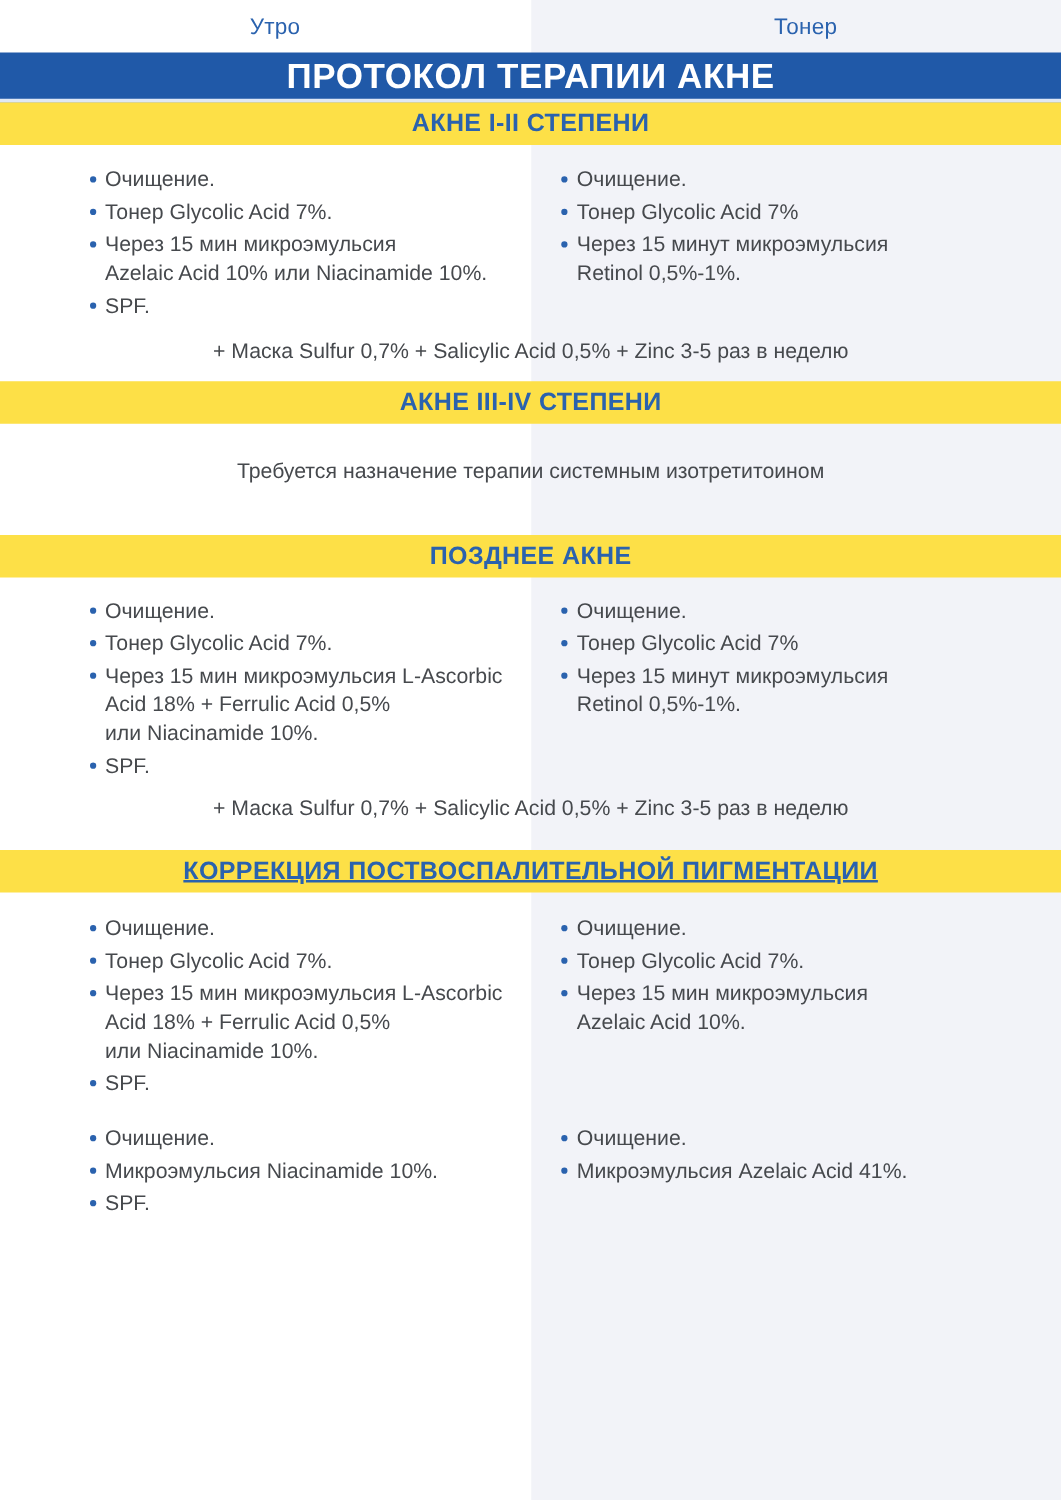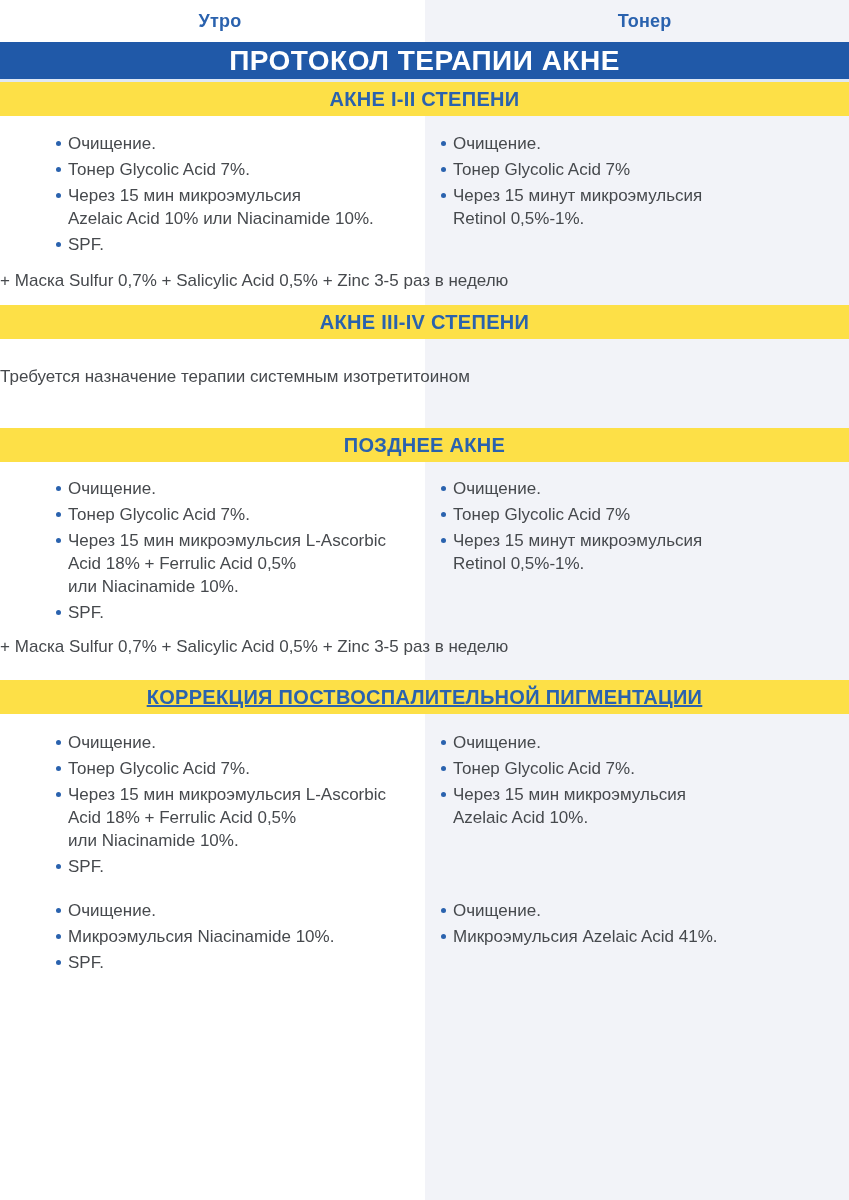--- a/index.html
+++ b/index.html
@@ -14,53 +14,53 @@
   }
   .right-col-bg {
     position:absolute; top:0; left:425px; width:424px; height:1200px;
     background:#f2f3f8;
   }
   .content { position:relative; }
 
   .header-row { display:flex; height:42px; }
   .hcell {
     width:425px; display:flex; align-items:center; justify-content:center;
-    color:#2a62ae; font-weight:bold; font-size:18px; letter-spacing:.2px;padding-left:15px;
+    color:#2a62ae; font-weight:normal; font-size:18px; letter-spacing:.2px;padding-left:15px;
   }
   .hcell.ev { width:424px; }
 
   .title-band {
     height:37px; background:#2059a8; color:#ffffff;
     display:flex; align-items:center; justify-content:center;
     font-weight:bold; font-size:28px; letter-spacing:.5px;
     border-bottom:3px solid #dfe8f4;
   }
 
   .section-band {
     height:34px; background:#fde047; color:#2a62ae;
     display:flex; align-items:center; justify-content:center;
     font-weight:bold; font-size:20px; letter-spacing:.3px;
   }
 
-  .cols { display:flex; }
+  .cols { display:flex;margin-left:16px; }
   .colL { width:425px; box-sizing:border-box; padding-left:68px; padding-right:16px; }
   .colR { width:424px; box-sizing:border-box; padding-left:28px; padding-right:16px; }
 
   ul.list { list-style:none; margin:0; padding:0; font-size:17px; line-height:23px; }
   ul.list li {
     position:relative; margin:0 0 3px 0;
     white-space:pre-line;
   }
   ul.list li::before {
     content:""; position:absolute; left:-12px; top:9px;
     width:5px; height:5px; border-radius:50%; background:#2a62ae;
   }
 
   .footer-line, .note-line {
-    text-align:left; font-size:17px; line-height:23px; color:#46494d;
+    text-align:center; font-size:17px; line-height:23px; color:#46494d;
   }
 
   .cols-0 { margin-top:16px; }
   .footer-0 { margin-top:10px; }
   .band-1 { margin-top:13px; }
   .note-1 { margin-top:26px; }
   .band-2 { margin-top:40px; }
   .cols-2 { margin-top:15px; }
   .footer-2 { margin-top:8px; }
   .band-3 { margin-top:22px;text-decoration:underline; }

